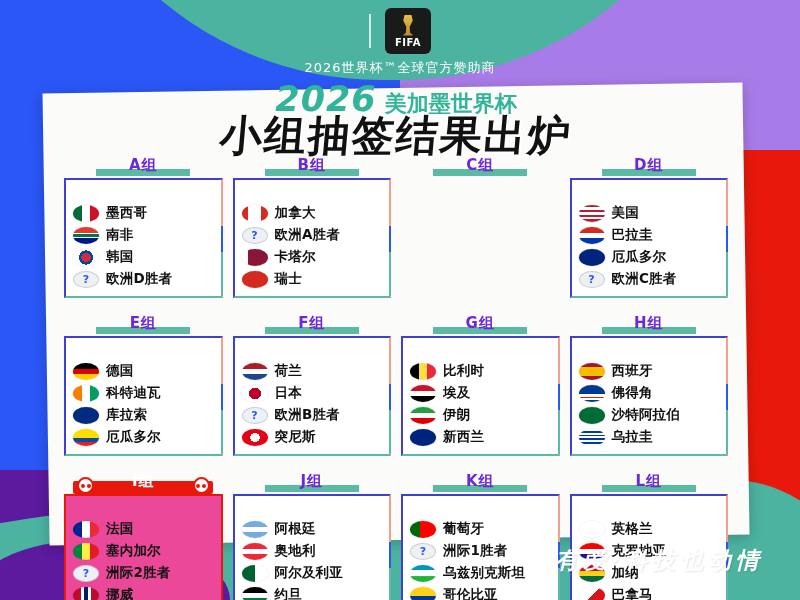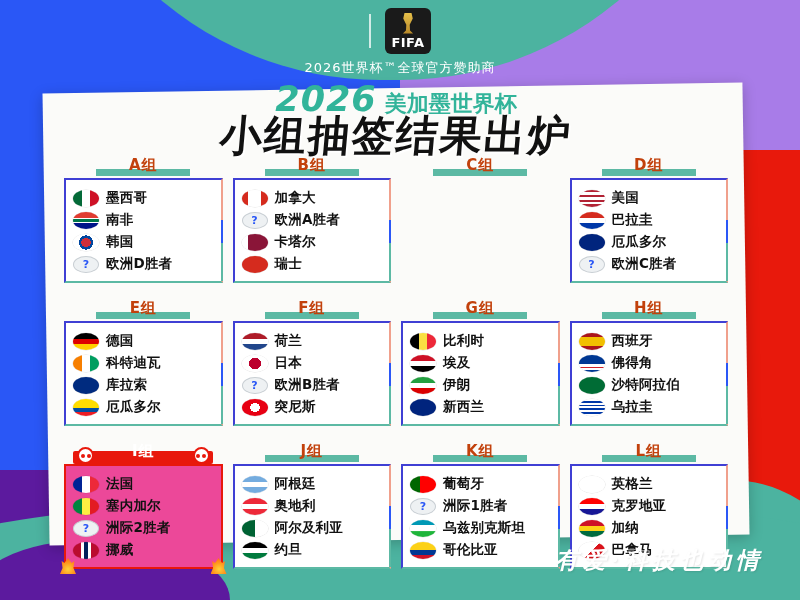--- a/index.html
+++ b/index.html
@@ -55,21 +55,21 @@
   .brand-divider { width: 2px; height: 34px; background: rgba(255,255,255,0.75); }
   .fifa-badge {
     width: 46px; height: 46px; background: #1a1a1a; border-radius: 6px;
     display: flex; flex-direction: column; align-items: center; justify-content: center;
   }
   .fifa-cup {
     width: 17px; height: 21px;
     background: linear-gradient(180deg, #e6c04a 0%, #b8892a 100%);
     clip-path: polygon(30% 0%, 70% 0%, 78% 28%, 60% 58%, 62% 86%, 80% 100%, 20% 100%, 38% 86%, 40% 58%, 22% 28%);
   }
-  .fifa-text { font-size: 13px; font-weight: bold; color: #ffffff; letter-spacing: 0.5px; margin-top: 1px; }
+  .fifa-text { font-size: 10px; font-weight: bold; color: #ffffff; letter-spacing: 0.5px; margin-top: 1px; }
   .sponsor-line {
     margin-top: 5px; font-size: 13px; color: #ffffff; letter-spacing: 1px; text-align: center;
   }
 
   
   .sheet {
     position: absolute; left: 46px; top: 88px; width: 700px; height: 452px;
     background: #fbfbf9;
     transform: rotate(-0.9deg);
     box-shadow: 0 3px 14px rgba(0,0,0,0.22);
@@ -98,25 +98,25 @@
     display: grid; grid-template-columns: repeat(4, 1fr);
     gap: 16px 10px;
   }
   .group { position: relative; }
   .group-label-row { position: relative; text-align: center; height: 22px; }
   .group-underline {
     position: absolute; left: 50%; transform: translateX(-50%);
     top: 13px; width: 94px; height: 7px; background: #5cb9a4;
   }
   .group-label {
-    position: relative; font-size: 15px; font-weight: bold; color: #c2410c;
+    position: relative; font-size: 15px; font-weight: bold; color: #6d28d9;
     letter-spacing: 1px;
   }
   .card {
-    position: relative; background: #ffffff; padding: 7px 6px 6px 7px;
+    position: relative; background: #ffffff; padding: 22px 6px 6px 7px;
     border-top: 2px solid #3f3fd4;
     border-left: 2px solid #3f3fd4;
     border-right: 2px solid #f0a08c;
     border-bottom: 2px solid #5cb9a4;
   }
   .card::after {
     content: ""; position: absolute; right: -2px; top: 40%;
     width: 2px; height: 22%; background: #2a57f6;
   }
   .card::before {

